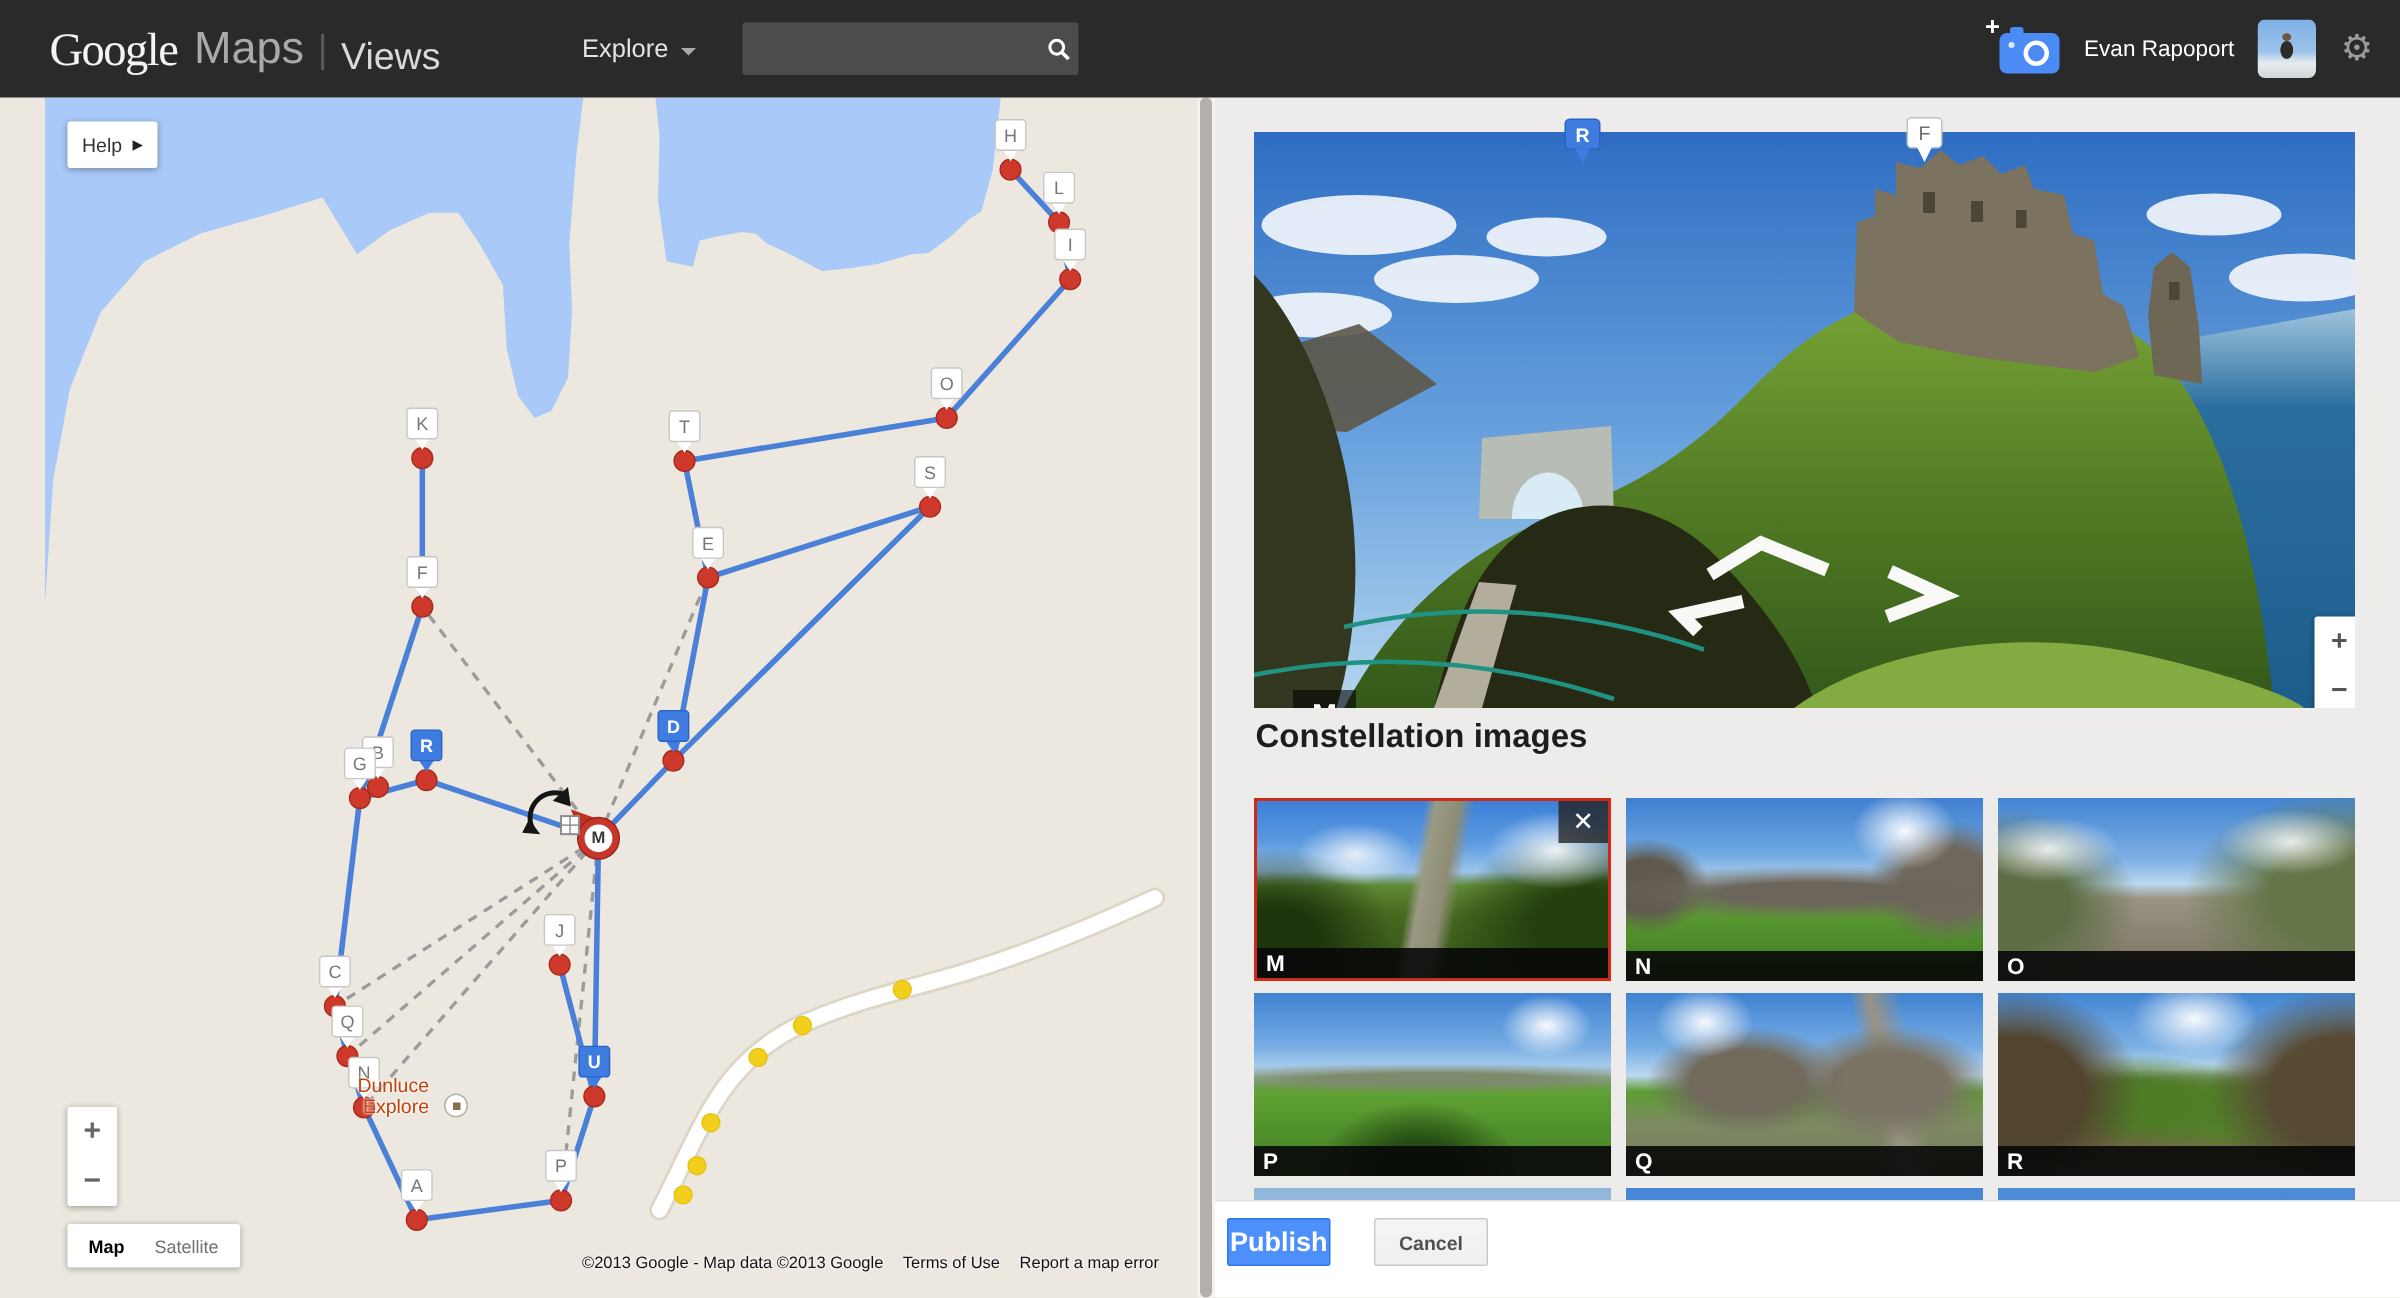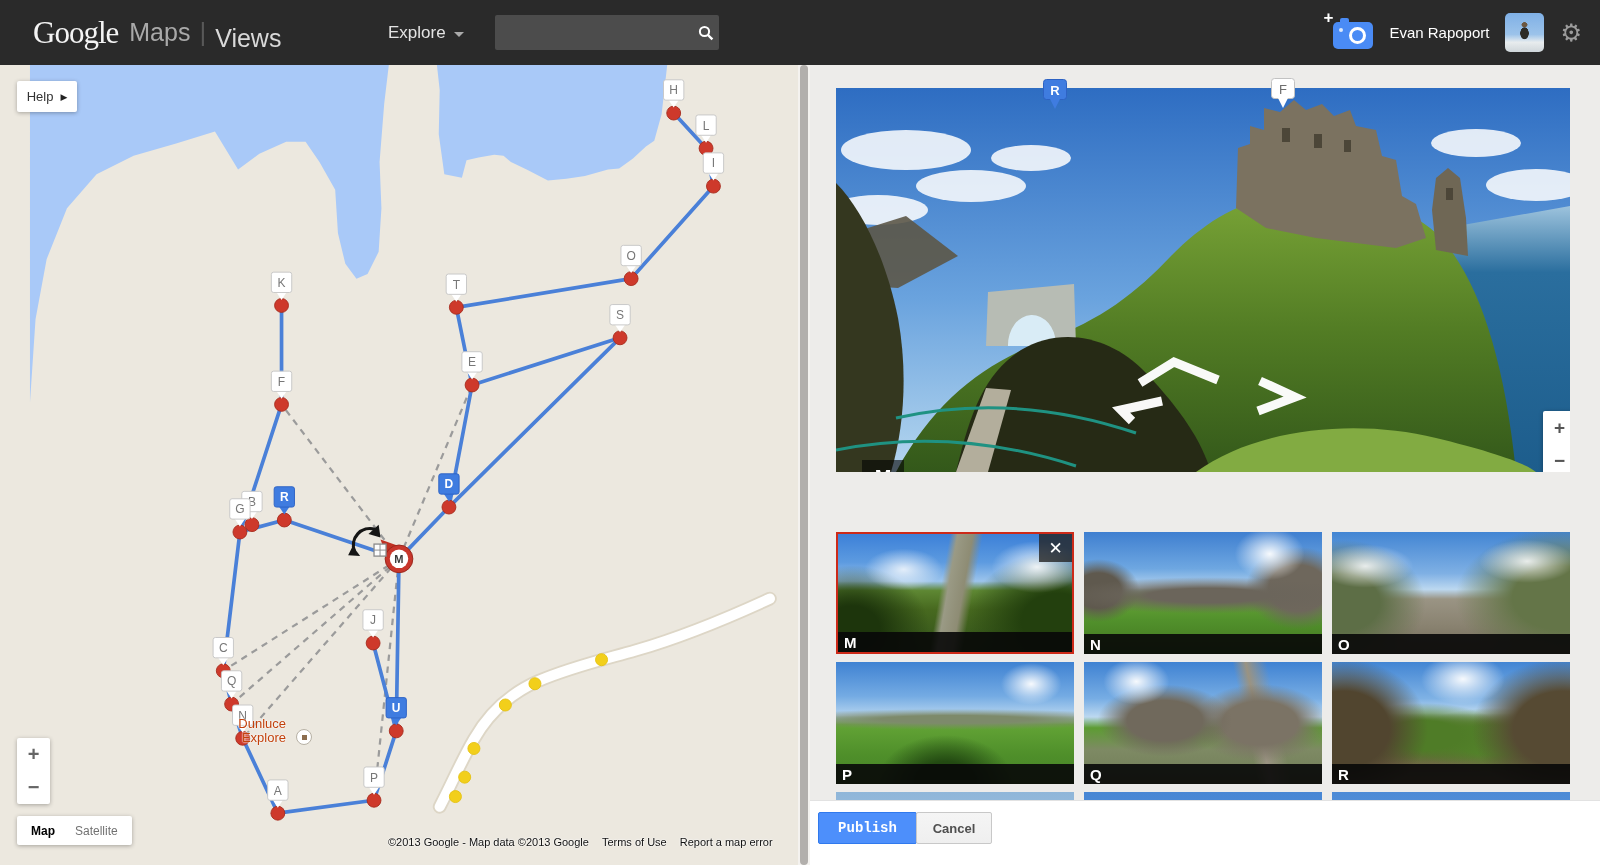--- a/index.html
+++ b/index.html
@@ -5,21 +5,21 @@
   * { margin:0; padding:0; box-sizing:border-box; }
   html,body { width:1600px; height:865px; overflow:hidden;
     font-family:"Liberation Sans","DejaVu Sans",sans-serif; background:#ece8df; }
   #app { position:relative; width:1600px; height:865px; }
 
   
   #topbar { position:absolute; left:0; top:0; width:1600px; height:65px;
     background:#2a2a2a; z-index:50; }
   #logo { position:absolute; left:33px; top:0; height:65px; display:flex; align-items:center; }
   .logo-google { font-family:"Liberation Serif","DejaVu Serif",serif; font-size:31px; color:#f4f4f4; letter-spacing:-1px; }
-  .logo-maps { font-size:25px; color:#a9a9a9; margin-left:11px; font-weight:400; }
+  .logo-maps { font-size:30px; color:#a9a9a9; margin-left:11px; font-weight:400; }
   .logo-div { font-size:26px; color:#585858; margin:0 9px; font-weight:300; }
   .logo-views { font-size:25px; color:#d9d9d9;margin-top:12px; }
   #explore { position:absolute; left:388px; top:0; height:65px; display:flex; align-items:center; cursor:pointer; }
   #explore span.txt { color:#e3e3e3; font-size:17px; }
   #explore .caret { width:0; height:0; border-left:5px solid transparent; border-right:5px solid transparent;
     border-top:5px solid #aaa; margin-left:8px; margin-top:3px; }
   #searchwrap { position:absolute; left:495px; top:15px; width:224px; height:35px;
     background:#4c4c4c; border-radius:2px; display:flex; align-items:center; }
   #searchwrap input { flex:1; height:100%; background:transparent; border:none; outline:none;
     color:#eee; font-size:14px; padding:0 8px; }
@@ -33,21 +33,21 @@
   #username { color:#fff; font-size:15px; }
   #avatar { width:39px; height:39px; border-radius:5px; cursor:pointer;
     background:radial-gradient(10px 14px at 50% 52%, #2d2c28 40%, transparent 45%),
       radial-gradient(6px 5px at 50% 30%, #6b5742 45%, transparent 55%),
       linear-gradient(180deg,#7fb0e6 0%,#9cc3ea 55%,#e8ecee 75%,#cfd6da 100%); }
   #gear { color:#9b9b9b; font-size:24px; cursor:pointer; line-height:1; }
 
   
   #map { position:absolute; left:0; top:65px; width:798px; height:800px; background:#ece8df; overflow:hidden; }
   #map-svg { position:absolute; left:0; top:0; }
-  .map-ctl { position:absolute; background:#fff; border-radius:2px; box-shadow:0 1px 4px rgba(0,0,0,.3); }
+  .map-ctl { position:absolute; background:#fff; border-radius:2px; box-shadow:0 1px 4px rgba(0,0,0,.3);margin-left:28px; }
   #help-btn { left:17px; top:16px; width:60px; height:31px; display:flex; align-items:center; justify-content:center;
     font-size:13px; color:#333; cursor:pointer; gap:7px; }
   #help-btn .arr { font-size:9px; color:#222; }
   #zoomctl { left:17px; top:673px; width:33px; height:66px; display:flex; flex-direction:column; }
   #zoomctl div { flex:1; display:flex; align-items:center; justify-content:center;
     font-size:20px; font-weight:bold; color:#666; cursor:pointer; }
   #maptype { left:17px; top:751px; height:29px; display:flex; align-items:center; padding:0 4px; }
   #maptype .mt { font-size:12px; padding:0 10px; cursor:pointer; }
   #maptype .mt.on { font-weight:bold; color:#000;text-align:center; }
   #maptype .mt.off { color:#717171; }
@@ -127,23 +127,23 @@
     radial-gradient(120px 46px at 68% 64%, #54832b 32%, transparent 70%),
     linear-gradient(180deg,#4285d3 0%,#7fb2e5 30%,#c0dbf1 42%,#7d6f50 53%,#6e5f43 76%,#86765a 100%);}
   .ph-sky1{background:linear-gradient(180deg,#8fb6d9 0%,#b7d3e8 100%);}
   .ph-sky2{background:linear-gradient(180deg,#4786d4 0%,#5f9bdd 100%);}
   .ph-sky3{background:radial-gradient(60px 10px at 30% 60%, rgba(255,255,255,.8), transparent 70%),
     linear-gradient(180deg,#4c8ad6 0%,#77a9e0 100%);}
 
   
   #footer { position:absolute; left:810px; top:800px; width:790px; height:65px; background:#fff;
     border-top:1px solid #e2e2e2; z-index:20; }
-  #publish-btn { position:absolute; left:8px; top:11px; width:99px; height:32px; background:#4d8ffb;
-    border:1px solid #3079ed; border-radius:2px; color:#fff; font-weight:bold; font-size:14px; cursor:pointer;
-    font-family:Liberation Mono, monospace; }
+  #publish-btn { position:absolute; left:8px; top:11px; width:69px; height:32px; background:#4d8ffb;
+    border:1px solid #3079ed; border-radius:2px; color:#fff; font-weight:bold; font-size:18px; cursor:pointer;
+    font-family:Liberation Sans, sans-serif; }
   #cancel-btn { position:absolute; left:106px; top:11px; width:76px; height:32px;
     background:linear-gradient(#f5f5f5,#efefef); border:1px solid #c8c8c8; border-radius:2px;
     color:#4f4f4f; font-weight:bold; font-size:13px; cursor:pointer; font-family:inherit; }
 </style>
 </head>
 <body>
 
 <div id="app">
 
   <header id="topbar">
@@ -449,20 +449,21 @@
       <rect x="1.5" y="1.5" width="23" height="20" rx="3" fill="#3f7ce0" stroke="#2d62c3"></rect>
       <polygon points="8,21 18,21 13,31" fill="#3f7ce0"></polygon>
       <text x="13" y="12" text-anchor="middle" dominant-baseline="central" fill="#fff" font-size="13" font-weight="bold">R</text>
     </svg>
     <svg class="pano-pin" id="pano-pin-F" width="26" height="34" viewBox="0 0 26 34">
       <rect x="1.5" y="1.5" width="23" height="20" rx="3" fill="#ffffff" stroke="#c2c2c2"></rect>
       <polygon points="8,21 18,21 13,31" fill="#ffffff"></polygon>
       <text x="13" y="12" text-anchor="middle" dominant-baseline="central" fill="#6d6d6d" font-size="13">F</text>
     </svg>
 
+    <h2 id="const-heading">Constellation images</h2>
     <div id="thumb-grid">
         <div class="thumb selected">
           <div class="ph ph-m"></div>
           <div class="band">
             <span class="t-letter">M</span>
           </div>
           <div class="t-close">✕</div>
         </div>
         <div class="thumb">
           <div class="ph ph-n"></div>

